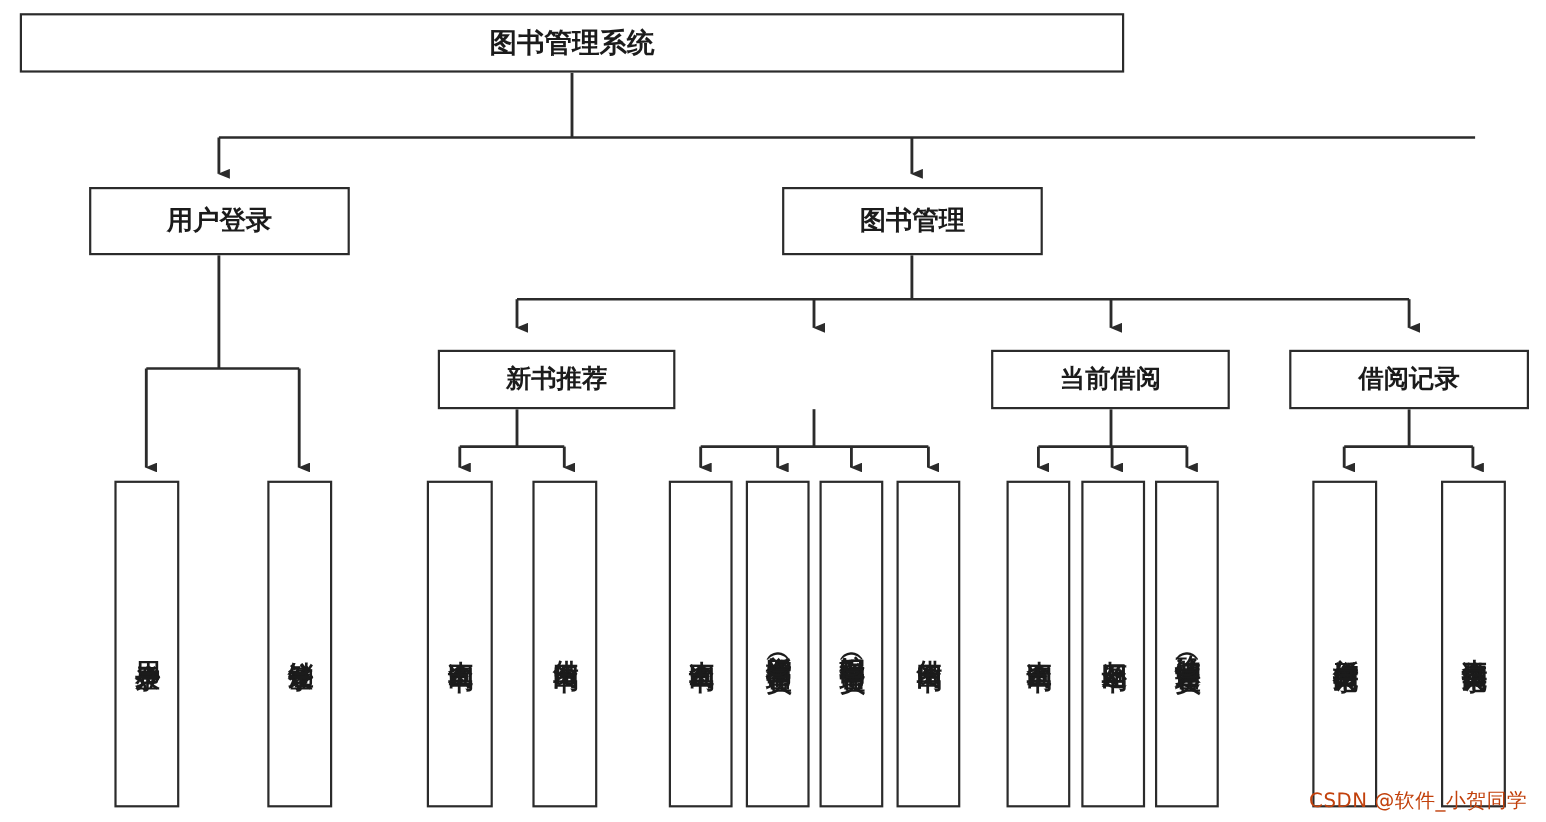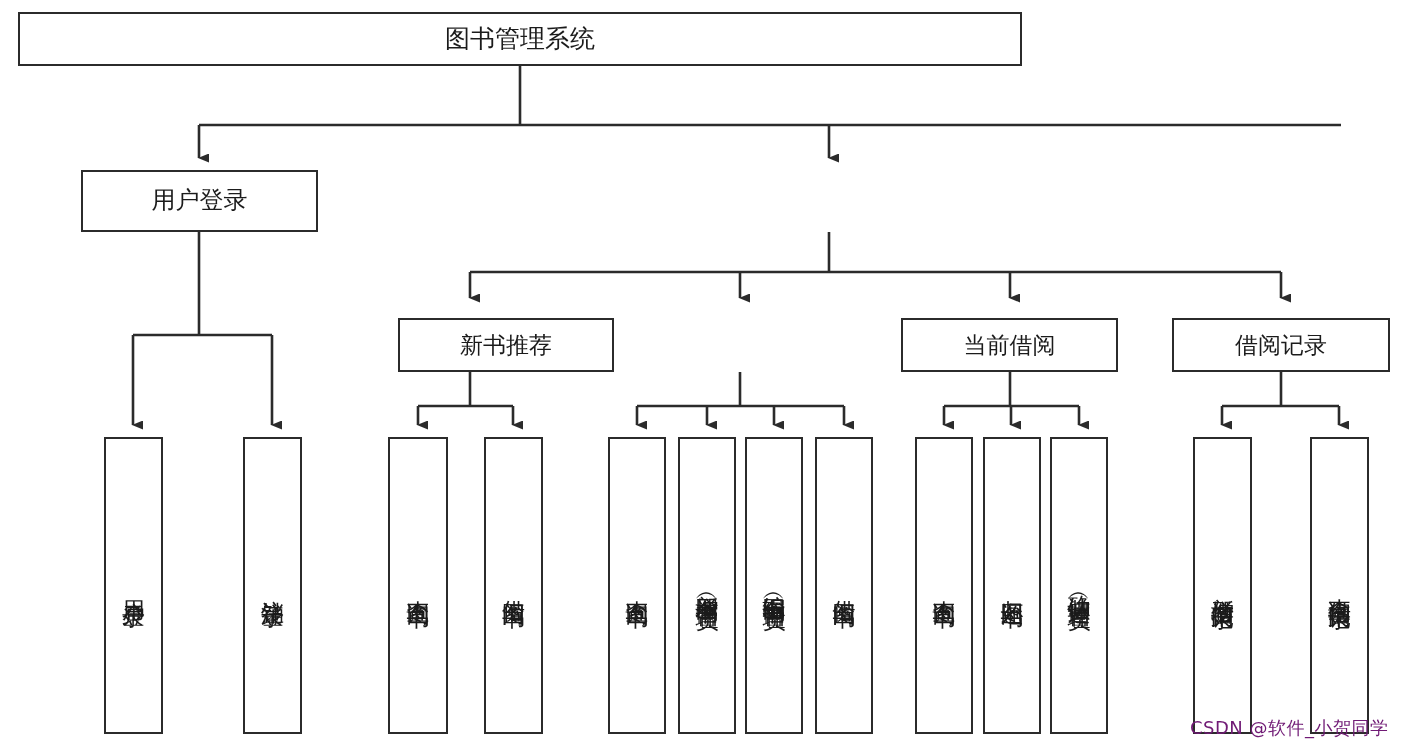--- a/index.html
+++ b/index.html
@@ -28,20 +28,21 @@
   }
   .node {
     position: absolute;
     box-sizing: border-box;
     background: #ffffff;
     border: 2px solid #2b2b2b;
     display: flex;
     align-items: center;
     justify-content: center;
     z-index: 2;
+    font-weight: bold;
   }
   .node-label {
     color: #1b1b1b;
     text-align: center;
     line-height: 1.22;
     white-space: nowrap;
   }
   .node.root .node-label {
     font-size: 25px;
   }
@@ -59,21 +60,21 @@
   .node.leaf .node-label {
     writing-mode: vertical-rl;
     text-orientation: upright;
     font-size: 23px;
     letter-spacing: 2px;
     line-height: 1;
     white-space: pre;
   }
   .watermark {
     position: absolute;
-    color: #701a75;
+    color: #c2410c;
     font-size: 18px;
     white-space: nowrap;
     z-index: 5;
     letter-spacing: 0.5px;
   }
 </style>
 </head>
 <body>
 
 <div id="diagram-root">
@@ -128,20 +129,23 @@
     </g>
   </svg>
 
   <div class="node root" style="left:18px; top:12px; width:1004px; height:54px;">
     <span class="node-label">图书管理系统</span>
   </div>
 
   <div class="node level2" style="left:81px; top:170px; width:237px; height:62px;">
     <span class="node-label">用户登录</span>
   </div>
+  <div class="node level2" style="left:711px; top:170px; width:237px; height:62px;">
+    <span class="node-label">图书管理</span>
+  </div>
 
   <div class="node level3" style="left:362px; top:318px; width:216px; height:54px;margin-left:36px;">
     <span class="node-label">新书推荐</span>
   </div>
   <div class="node level3" style="left:901px; top:318px; width:217px; height:54px;">
     <span class="node-label">当前借阅</span>
   </div>
   <div class="node level3" style="left:1172px; top:318px; width:218px; height:54px;">
     <span class="node-label">借阅记录</span>
   </div>

